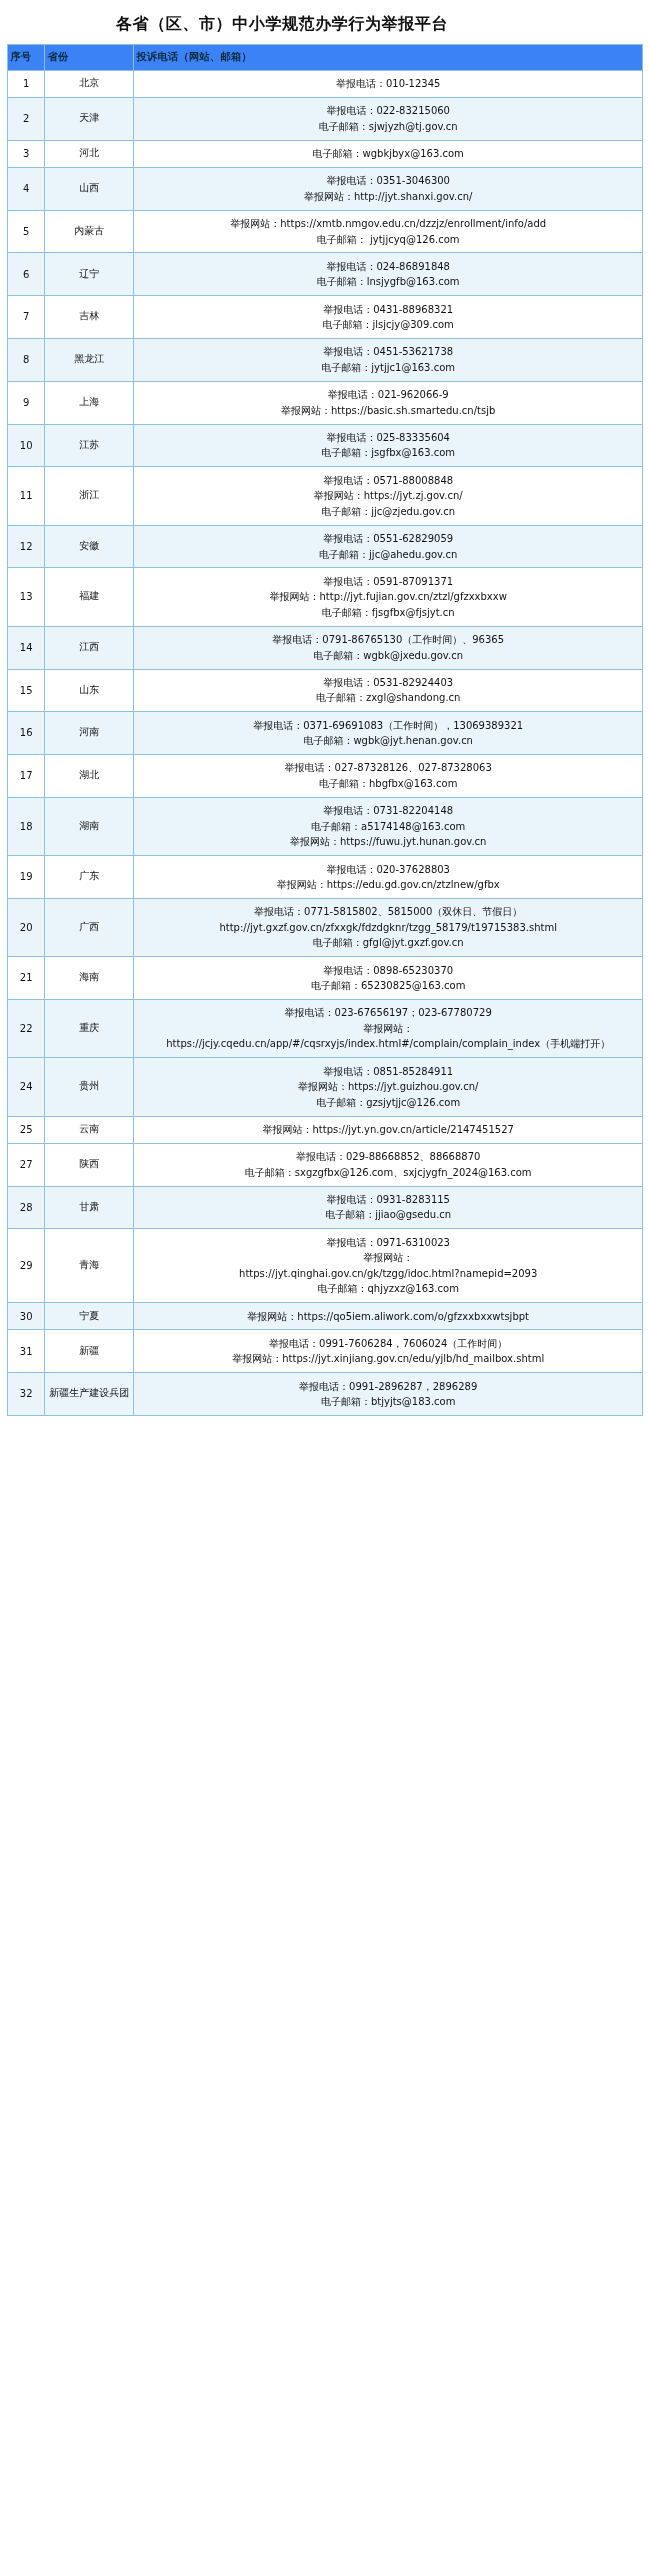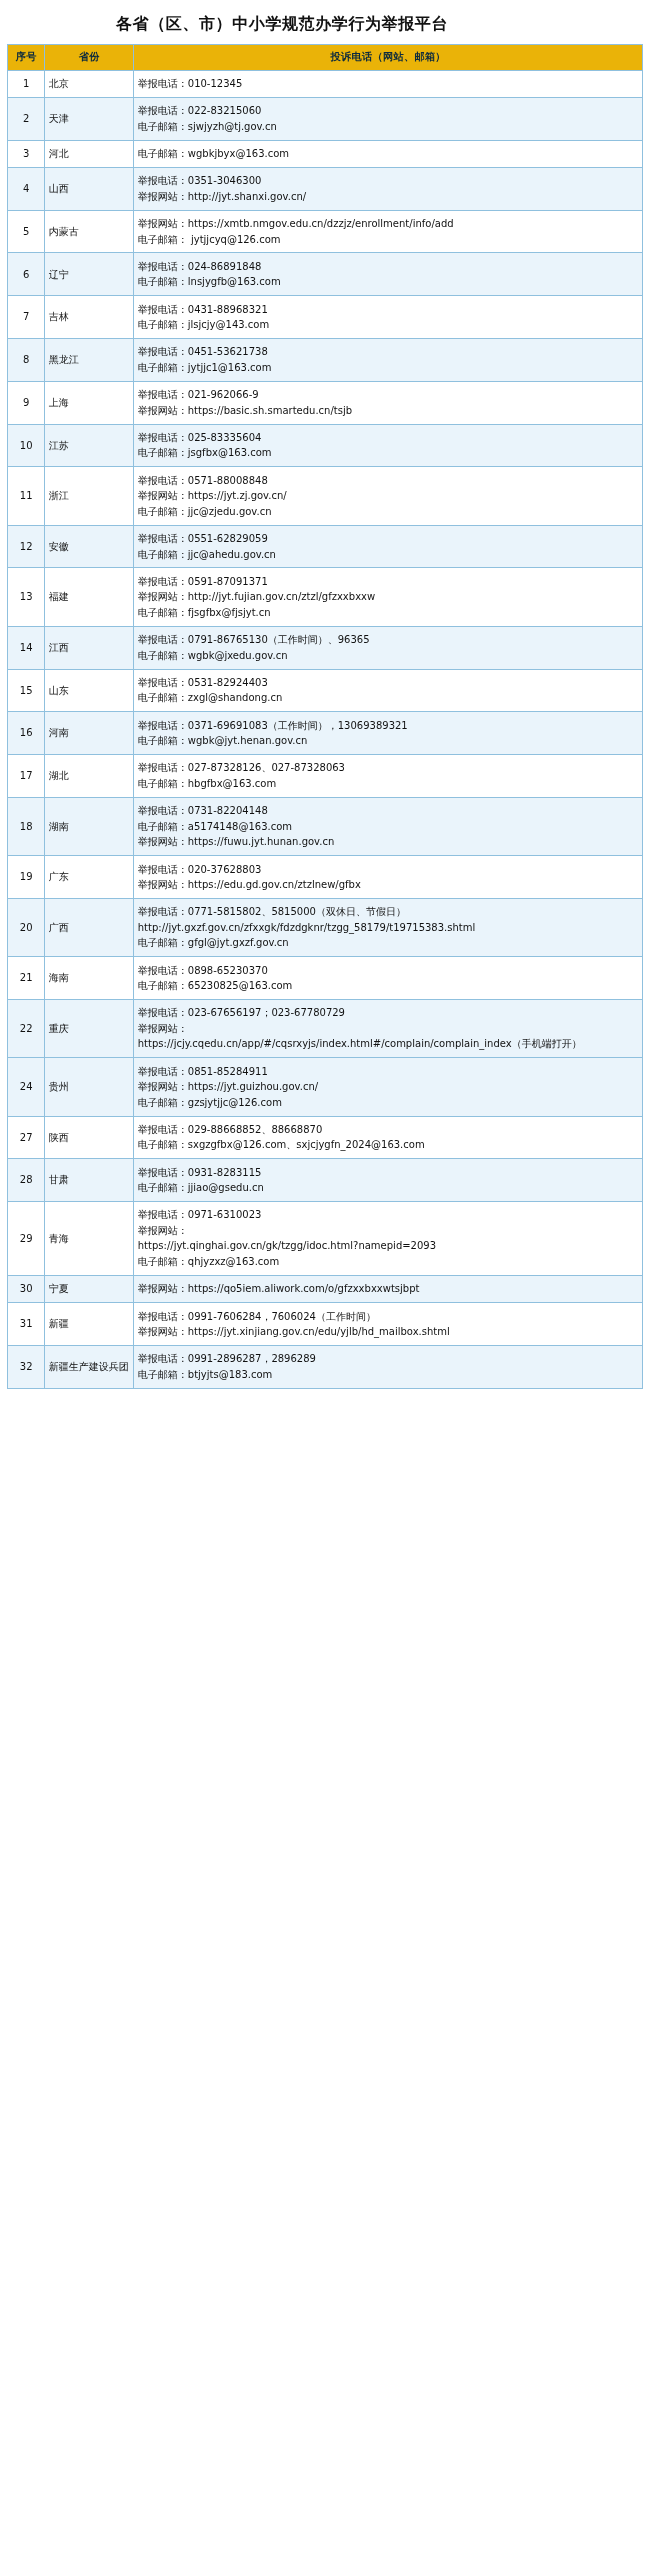--- a/index.html
+++ b/index.html
@@ -30,50 +30,51 @@
     width: 635px;
     border-collapse: collapse;
     table-layout: fixed;
     border: 0.6px solid #7fb3d5;
   }
   table.report-table col.c-idx { width: 37px; }
   table.report-table col.c-prov { width: 89px; }
   table.report-table col.c-contact { width: 509px; }
 
   table.report-table th {
-    background: #eab308;
+    background: #3b82f6;
     border: 0.6px solid #8fc0de;
     font-size: 10.2px;
     font-weight: bold;
     color: #0d2b3e;
     padding: 5.4px 2.4px;
-    text-align: center;
+    text-align: left;
     letter-spacing: 0.3px;
   }
   table.report-table td {
     border: 0.6px solid #8fc0de;
     font-size: 10px;
     padding: 5.4px 3.6px;
     vertical-align: middle;
     line-height: 1.55;
   }
   td.idx {
     text-align: center;
     width: 37px;
     font-size: 10.2px;
     color: #111;
   }
   td.prov {
-    text-align: left;
+    text-align: center;
     width: 89px;
     font-size: 10.2px;
     color: #111;
+    font-family: Liberation Mono, monospace;
   }
   td.contact {
-    text-align: left;
+    text-align: center;
     color: #111;
     word-break: break-all;
   }
   tr.row-odd td { background: #ffffff; }
   tr.row-even td { background: #eaf4fb; }
 
   .cell-line {
     display: block;
     white-space: normal;
   }
@@ -143,21 +144,21 @@
           <td class="contact">
             <span class="cell-line">举报电话：024-86891848</span>
             <span class="cell-line">电子邮箱：lnsjygfb@163.com</span>
           </td>
         </tr>
         <tr class="row-odd">
           <td class="idx">7</td>
           <td class="prov">吉林</td>
           <td class="contact">
             <span class="cell-line">举报电话：0431-88968321</span>
-            <span class="cell-line">电子邮箱：jlsjcjy@143.com</span>
+            <span class="cell-line">电子邮箱：jlsjcjy@309.com</span>
           </td>
         </tr>
         <tr class="row-even">
           <td class="idx">8</td>
           <td class="prov">黑龙江</td>
           <td class="contact">
             <span class="cell-line">举报电话：0451-53621738</span>
             <span class="cell-line">电子邮箱：jytjjc1@163.com</span>
           </td>
         </tr>
@@ -278,20 +279,27 @@
             <span class="cell-line">https://jcjy.cqedu.cn/app/#/cqsrxyjs/index.html#/complain/complain_index（手机端打开）</span>
           </td>
         </tr>
         <tr class="row-even">
           <td class="idx">24</td>
           <td class="prov">贵州</td>
           <td class="contact">
             <span class="cell-line">举报电话：0851-85284911</span>
             <span class="cell-line">举报网站：https://jyt.guizhou.gov.cn/</span>
             <span class="cell-line">电子邮箱：gzsjytjjc@126.com</span>
+          </td>
+        </tr>
+        <tr class="row-odd">
+          <td class="idx">25</td>
+          <td class="prov">云南</td>
+          <td class="contact">
+            <span class="cell-line">举报网站：https://jyt.yn.gov.cn/article/2147451527</span>
           </td>
         </tr>
         <tr class="row-odd">
           <td class="idx">27</td>
           <td class="prov">陕西</td>
           <td class="contact">
             <span class="cell-line">举报电话：029-88668852、88668870</span>
             <span class="cell-line">电子邮箱：sxgzgfbx@126.com、sxjcjygfn_2024@163.com</span>
           </td>
         </tr>

